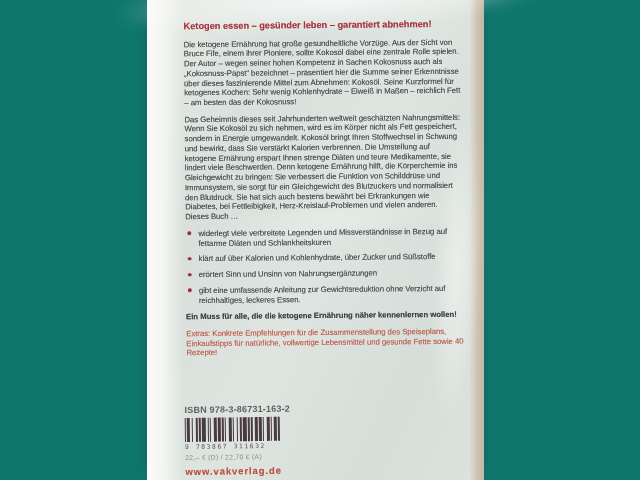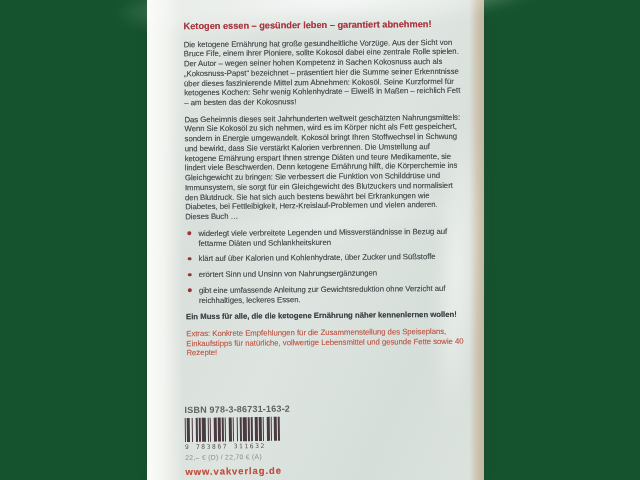--- a/index.html
+++ b/index.html
@@ -1,18 +1,18 @@
 <!DOCTYPE html>
 <html><head>
 <meta charset="utf-8">
 <style>
   html,body{margin:0;padding:0;}
   .photo{
     position:relative;width:640px;height:480px;overflow:hidden;
-    background:#14532d;
+    background:#0f766e;
     font-family:"Liberation Sans",sans-serif;
   }
   .book{
     position:absolute;left:147px;top:0;width:337px;height:480px;
     background:linear-gradient(115deg,#e6eae5 0%,#d9e0db 28%,#dee5e0 52%,#d6ded9 78%,#dce3de 100%);
     box-shadow:-7px 0 10px -7px rgba(60,60,55,.25), 7px 0 10px -7px rgba(60,60,55,.25);
   }
   .spine-highlight{
     position:absolute;left:0;top:0;width:36px;height:100%;
     background:linear-gradient(90deg,#fbfcfa 0%,#f3f5f1 45%,rgba(240,243,240,0) 100%);

